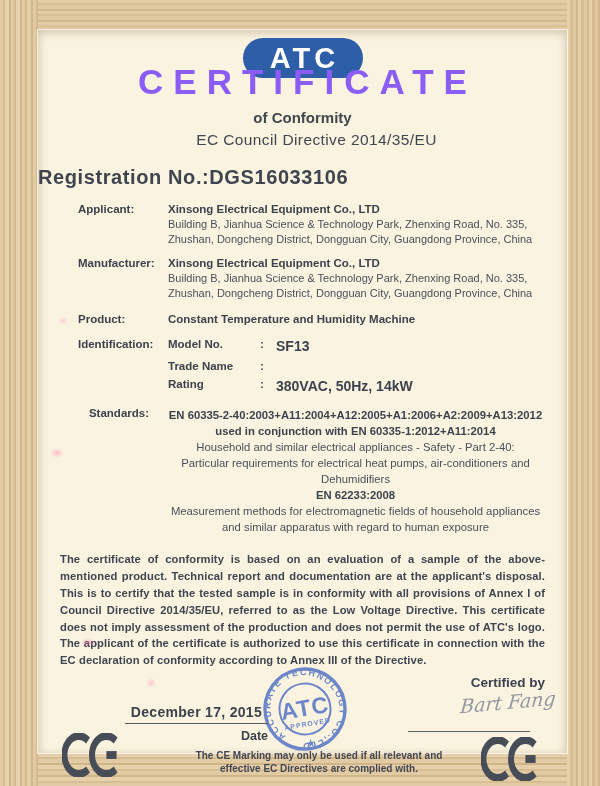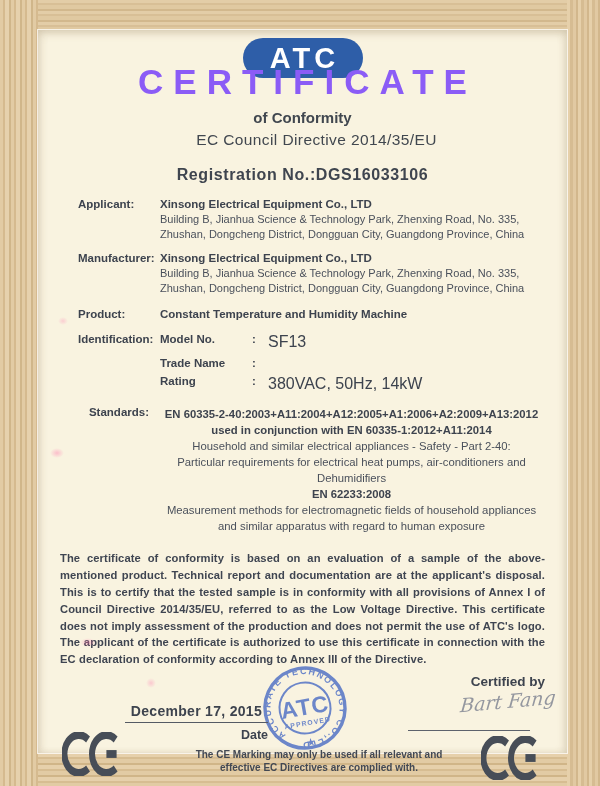--- a/index.html
+++ b/index.html
@@ -33,32 +33,32 @@
     position:relative;z-index:1;
   }
   .logo-pill span{color:#fff;font-weight:bold;font-size:29px;letter-spacing:4px;padding-left:4px;}
   .cert-title{
     text-align:center;font-weight:bold;font-size:35px;letter-spacing:10px;
     color:#8b5cf6;margin-top:-16px;position:relative;z-index:2;padding-left:10px;
   }
   .sub1{text-align:center;font-weight:bold;font-size:15px;color:#41474f;margin-top:7px;}
   .sub2{text-align:center;font-weight:normal;font-size:15.5px;color:#41474f;margin-top:5px;letter-spacing:.4px;padding-left:28px;}
   .sub3{text-align:center;font-weight:bold;font-size:15px;color:#41474f;margin-top:2px;letter-spacing:.4px;}
-  .reg{text-align:center;font-weight:bold;font-size:16px;color:#3f454f;margin-top:17px;letter-spacing:.6px;}
+  .reg{text-align:left;font-weight:bold;font-size:20px;color:#3f454f;margin-top:17px;letter-spacing:.6px;}
   
   .rows{padding:0 24px 0 40px;}
-  .frow{display:grid;grid-template-columns:82px 1fr;column-gap:0;}
+  .frow{display:grid;grid-template-columns:82px 1fr;column-gap:8px;}
   .flabel{font-weight:bold;font-size:11.5px;color:#3d434e;}
   .fname{font-weight:bold;font-size:11.5px;color:#3d434e;}
   .faddr{font-size:11px;color:#4a505b;line-height:1.32;margin-top:2px;}
   .mt14{margin-top:14px;} .mt11{margin-top:11px;} .mt13{margin-top:13px;}
   .idrow{display:grid;grid-template-columns:92px 16px 1fr;margin-bottom:6px;}
   .idlabel{font-weight:bold;font-size:11.5px;color:#3d434e;}
   .idsep{font-weight:bold;font-size:11.5px;color:#3d434e;}
-  .idval{font-weight:normal;font-size:16px;color:#3d434e;}
+  .idval{font-weight:bold;font-size:14px;color:#3d434e;}
   .tradeval{font-weight:bold;font-size:12px;letter-spacing:.5px;}
   .std-line-b{font-weight:bold;font-size:11.3px;line-height:1.42;color:#3d434e;}
   .std-line{font-size:11.3px;line-height:1.42;color:#4a505b;}
   
   .para{
     margin:16px 22px 0 22px;text-align:justify;font-weight:bold;
     font-size:11.2px;line-height:1.5;color:#3f4551;letter-spacing:.1px;
   }
   
   .bottom{position:relative;height:118px;margin-top:4px;}

